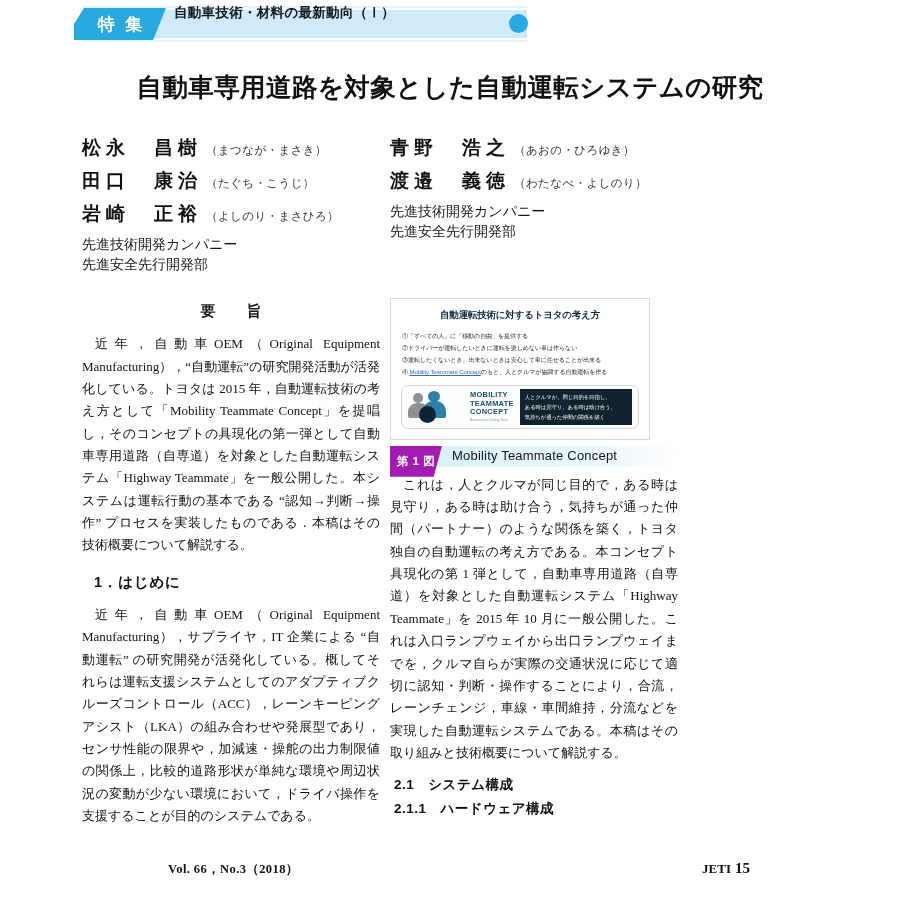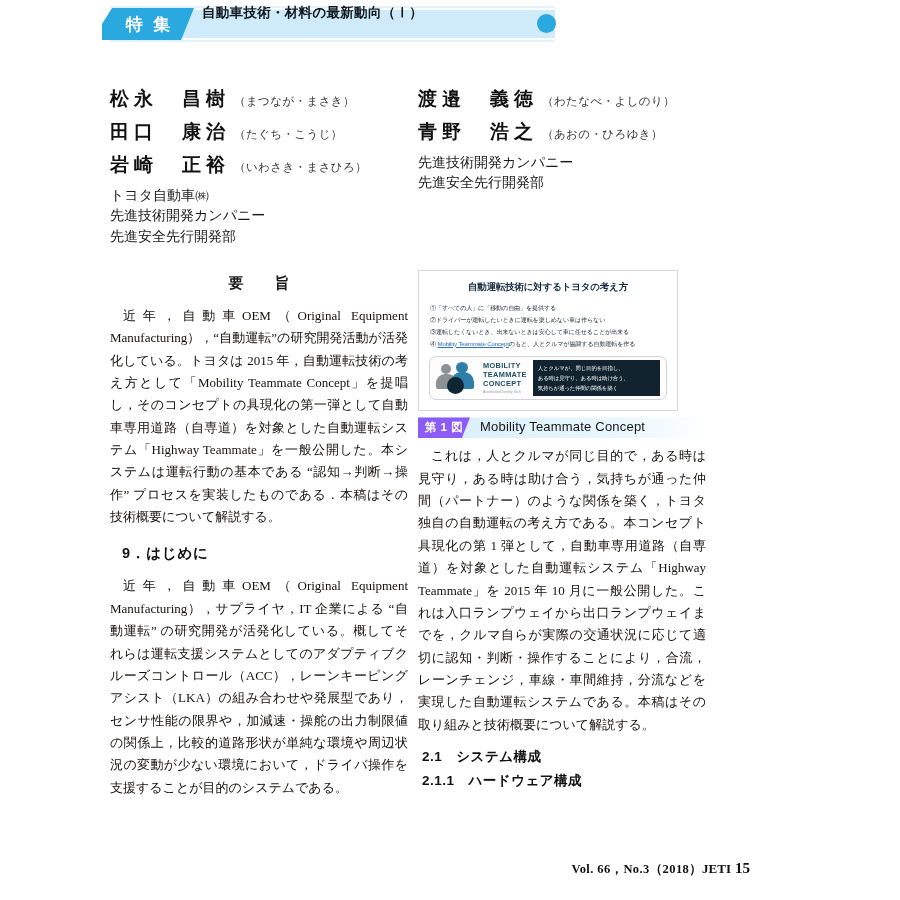--- a/index.html
+++ b/index.html
@@ -14,21 +14,21 @@
     font-family: "Liberation Serif", "DejaVu Serif", serif;
     color: #1a1a1a;
     position: relative;
   }
 
   .page {
     position: relative;
     width: 900px;
     height: 900px;
     box-sizing: border-box;
-    padding: 0 92px;
+    padding: 0 64px;
   }
 
   
   .banner {
     position: relative;
     height: 46px;
     margin: 0 0 0 0;
     padding-top: 8px;
   }
   .banner-strip {
@@ -283,21 +283,21 @@
     position: absolute; left: 11px; top: 16px;
     width: 17px; height: 17px; border-radius: 50%;
     background: #0e2534;
   }
   .mtc-logo-text {
     font-family: "Liberation Sans", sans-serif;
     font-size: 7.4px;
     font-weight: bold;
     line-height: 1.2;
     color: #1d4f6b;
-    margin-left: 3px;
+    margin-left: 18px;
     letter-spacing: 0.3px;
     flex: 0 0 auto;
   }
   .mtc-logo-sub {
     font-size: 3.6px;
     font-weight: normal;
     color: #8aa2b0;
     letter-spacing: 0;
     margin-top: 1px;
   }
@@ -324,22 +324,22 @@
     position: absolute;
     left: 0; top: 0;
     width: 288px; height: 21px;
     background: linear-gradient(to right, #d7eefa 0%, #eaf7fd 72%, #ffffff 100%);
     -webkit-clip-path: polygon(0 0, 100% 0, 96% 100%, 0 100%);
     clip-path: polygon(0 0, 100% 0, 96% 100%, 0 100%);
   }
   .fig-num {
     position: absolute;
     left: 0; top: 0;
-    width: 52px; height: 21px;
-    background: #8b5cf6;
+    width: 52px; height: 31px;
+    background: #a21caf;
     color: #fff;
     font-family: "Liberation Sans", sans-serif;
     font-size: 11.5px;
     font-weight: bold;
     display: flex; align-items: center; justify-content: center;
     -webkit-clip-path: polygon(0 0, 100% 0, 84% 100%, 0 100%);
     clip-path: polygon(0 0, 100% 0, 84% 100%, 0 100%);
     letter-spacing: 0.5px;
     text-align: right;
   }
@@ -352,21 +352,21 @@
     letter-spacing: 0.2px;
   }
 
   
   .footer {
     position: absolute;
     left: 168px;
     right: 150px;
     bottom: 22px;
     display: flex;
-    justify-content: flex-end;
+    justify-content: space-between;
     align-items: baseline;
     font-family: "Liberation Serif", serif;
   }
   .footer-left {
     font-size: 12.5px;
     font-weight: bold;
     letter-spacing: 0.4px;
     color: #111;
   }
   .footer-right {
@@ -387,65 +387,65 @@
 
   <div class="banner">
     <div class="banner-strip"></div>
     <div class="banner-dot"></div>
     <div class="banner-tag">
       <span>特 集</span>
     </div>
     <div class="banner-title">自動車技術・材料の最新動向（Ⅰ）</div>
   </div>
 
+  <h1 class="article-title">自動車専用道路を対象とした自動運転システムの研究</h1>
 
   <div class="authors">
     <div class="author-col left">
       <div class="author-line">
         <span class="author-name">松永　昌樹</span>
         <span class="author-kana">（まつなが・まさき）</span>
       </div>
       <div class="author-line">
         <span class="author-name">田口　康治</span>
         <span class="author-kana">（たぐち・こうじ）</span>
       </div>
       <div class="author-line">
         <span class="author-name">岩崎　正裕</span>
-        <span class="author-kana">（いわさき・まさひろ）</span>
+        <span class="author-kana">（よしのり・まさひろ）</span>
       </div>
       <div class="affil">
-        <div>トヨタ自動車㈱</div>
         <div>先進技術開発カンパニー</div>
         <div>先進安全先行開発部</div>
       </div>
     </div>
 
     <div class="author-col right">
+      <div class="author-line">
+        <span class="author-name">青野　浩之</span>
+        <span class="author-kana">（あおの・ひろゆき）</span>
+      </div>
       <div class="author-line">
         <span class="author-name">渡邉　義徳</span>
         <span class="author-kana">（わたなべ・よしのり）</span>
       </div>
-      <div class="author-line">
-        <span class="author-name">青野　浩之</span>
-        <span class="author-kana">（あおの・ひろゆき）</span>
-      </div>
       <div class="affil">
         <div>先進技術開発カンパニー</div>
         <div>先進安全先行開発部</div>
       </div>
     </div>
   </div>
 
   <div class="columns">
 
     <div class="col left">
       <div class="abstract-heading">要　旨</div>
       <p class="body">近年，自動車OEM（Original Equipment Manufacturing），“自動運転”の研究開発活動が活発化している。トヨタは 2015 年，自動運転技術の考え方として「Mobility Teammate Concept」を提唱し，そのコンセプトの具現化の第一弾として自動車専用道路（自専道）を対象とした自動運転システム「Highway Teammate」を一般公開した。本システムは運転行動の基本である “認知→判断→操作” プロセスを実装したものである．本稿はその技術概要について解説する。</p>
 
-      <h2 class="sec">9．はじめに</h2>
+      <h2 class="sec">1．はじめに</h2>
       <p class="body">近年，自動車OEM（Original Equipment Manufacturing），サプライヤ，IT 企業による “自動運転” の研究開発が活発化している。概してそれらは運転支援システムとしてのアダプティブクルーズコントロール（ACC），レーンキーピングアシスト（LKA）の組み合わせや発展型であり，センサ性能の限界や，加減速・操舵の出力制限値の関係上，比較的道路形状が単純な環境や周辺状況の変動が少ない環境において，ドライバ操作を支援することが目的のシステムである。</p>
 
     </div>
 
     <div class="col right">
 
       <div class="figure-block">
         <div class="fig-image">
           <div class="fig-head">自動運転技術に対するトヨタの考え方</div>
           <div class="fig-bullets">

